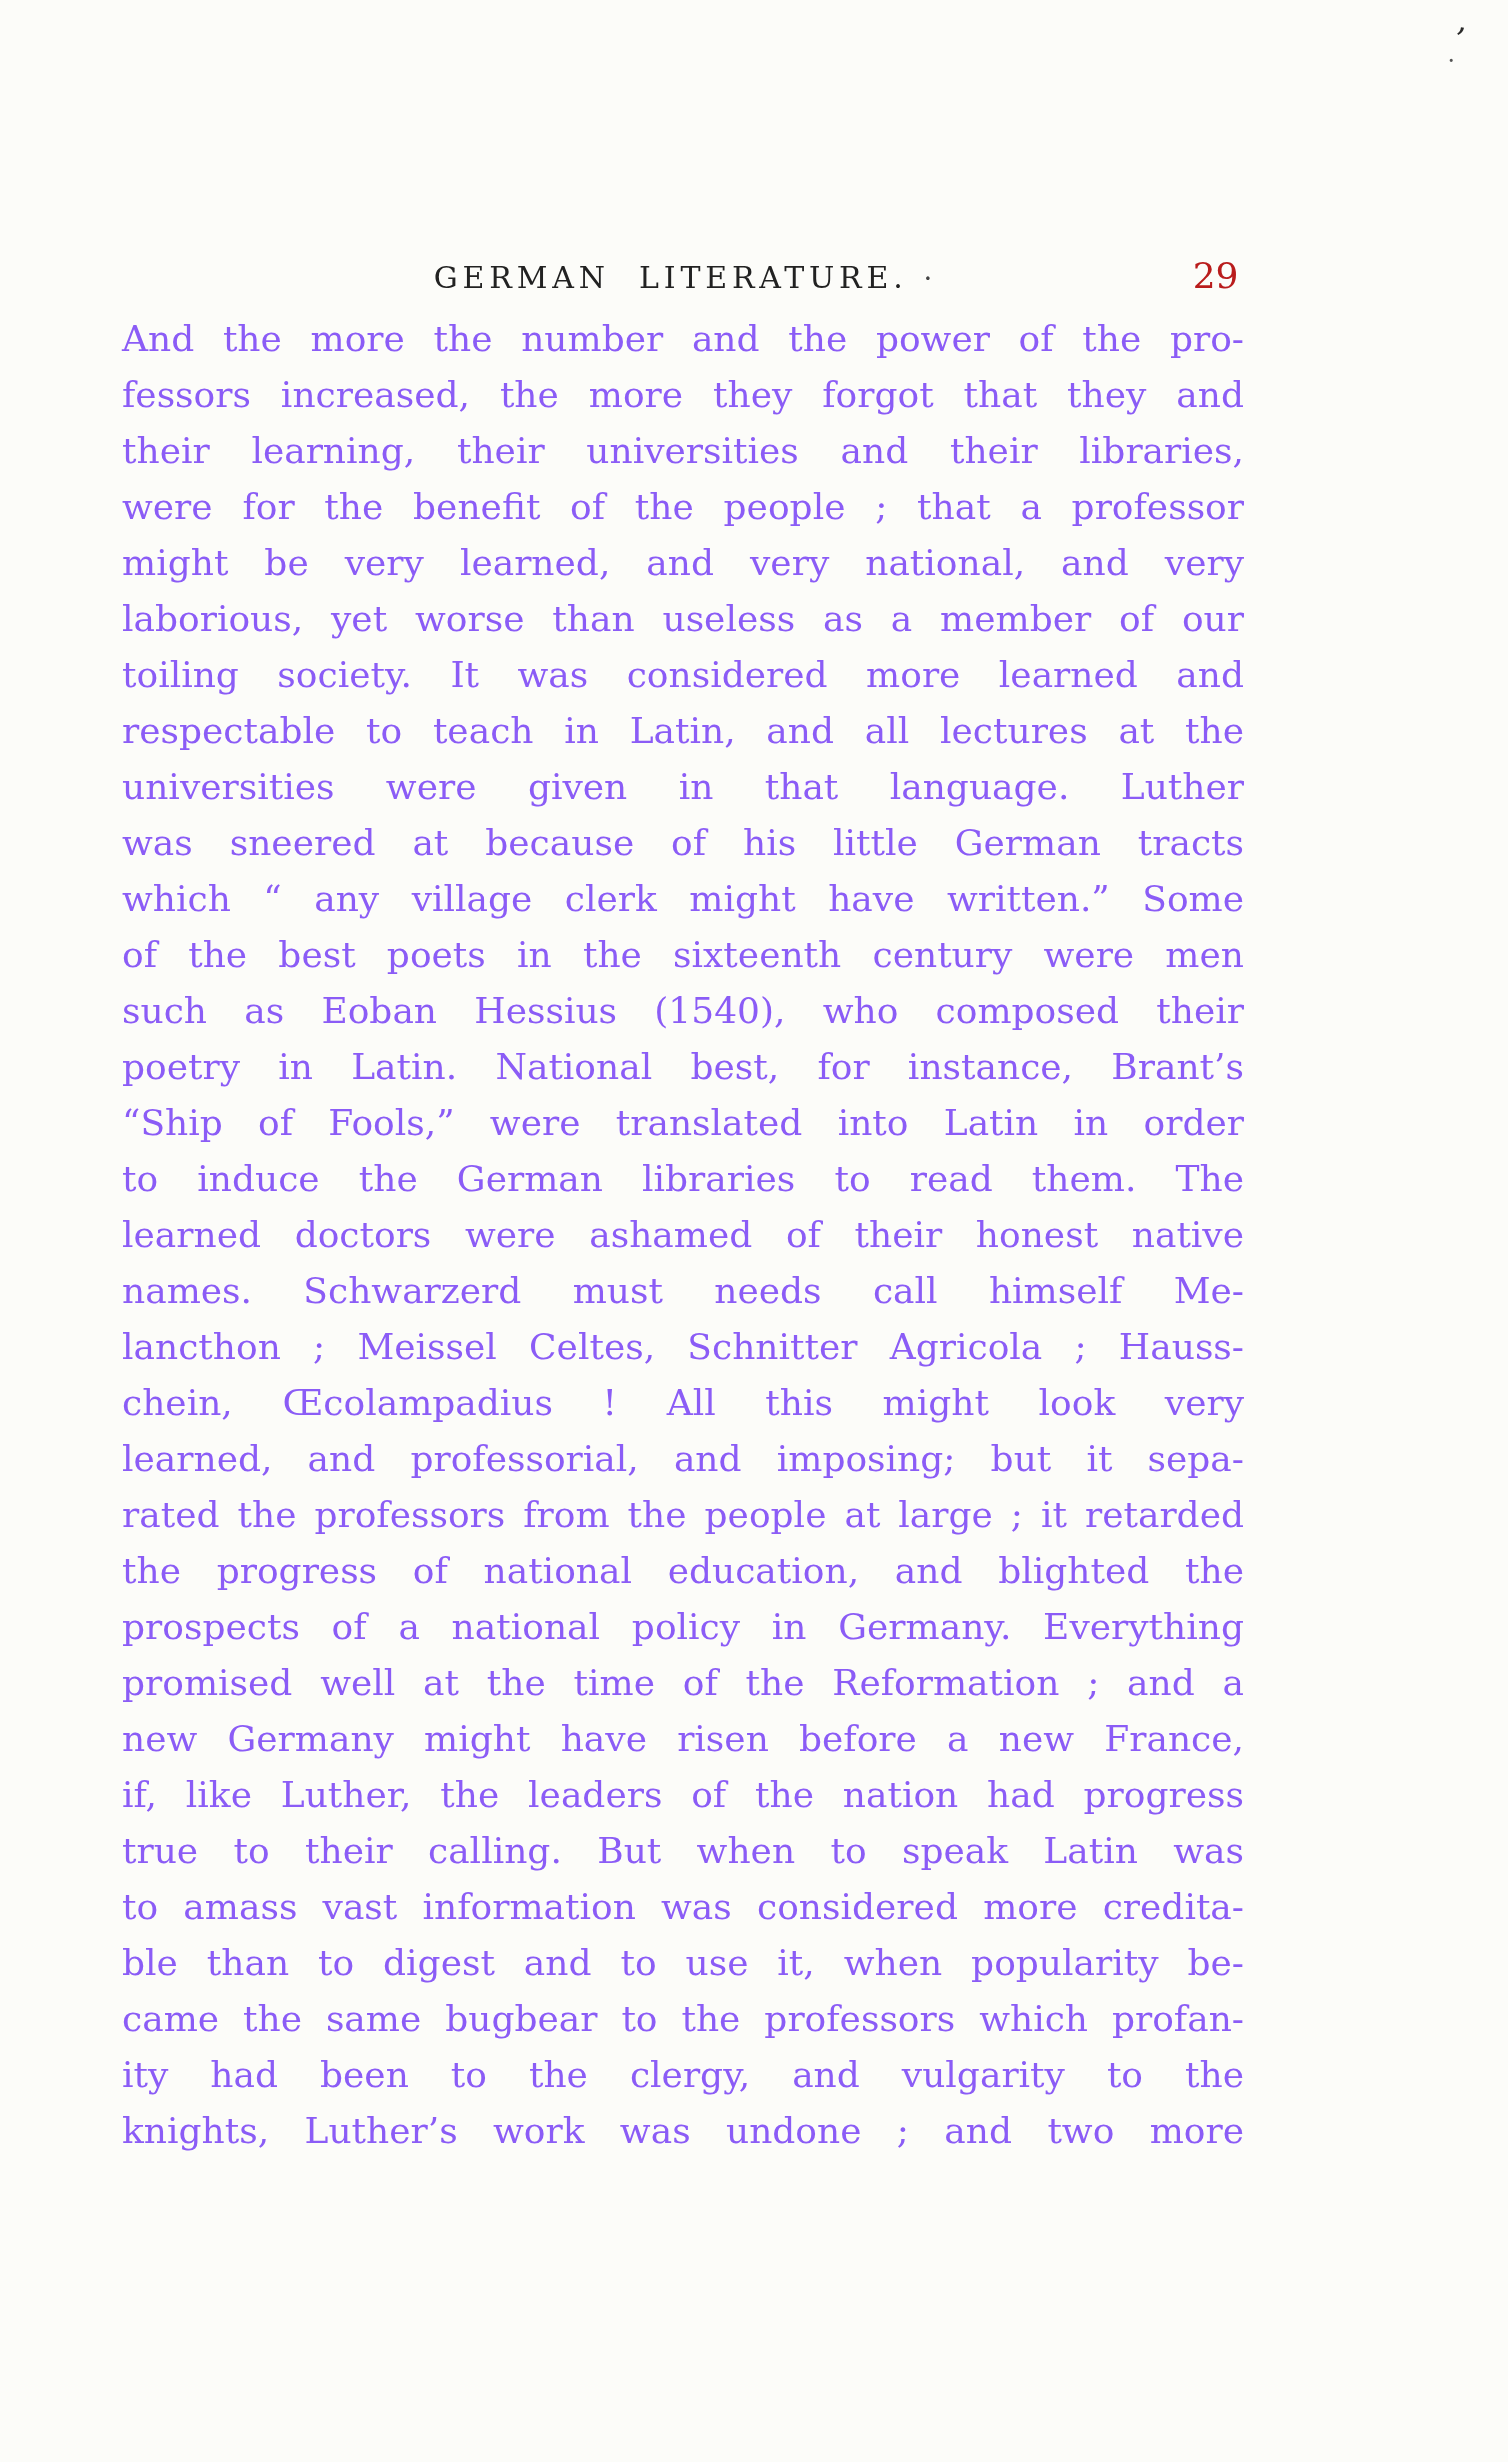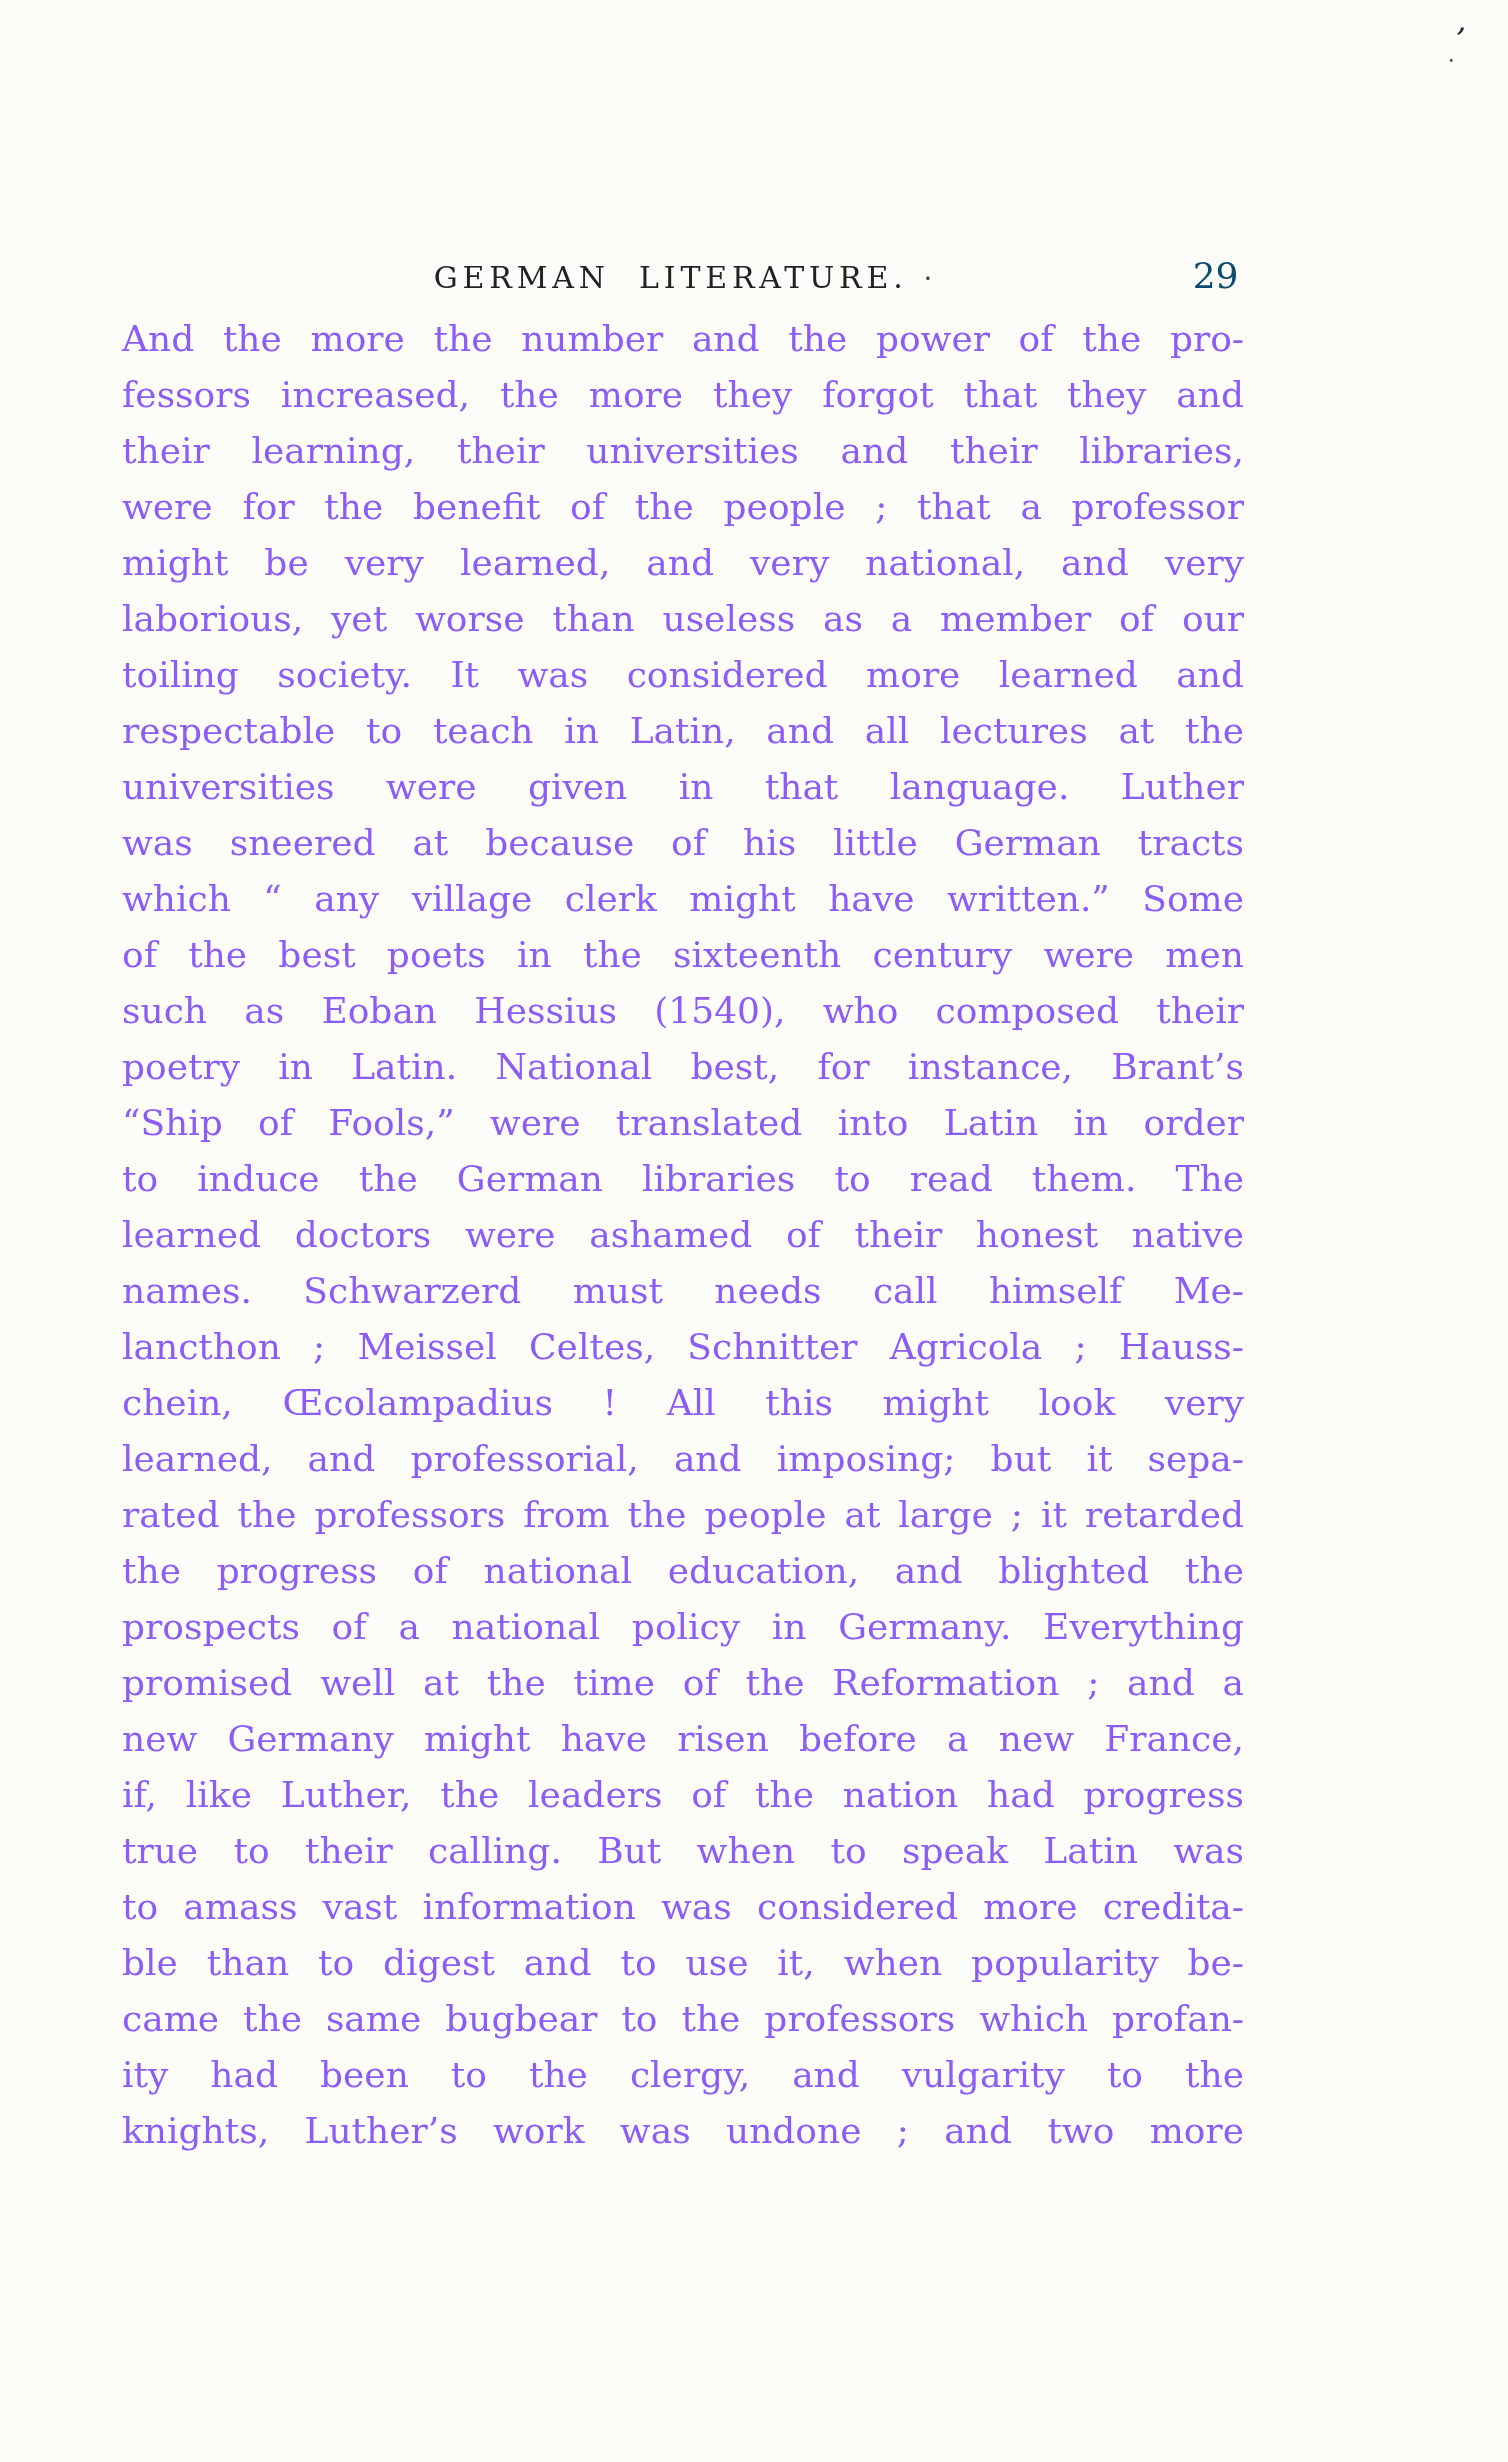--- a/index.html
+++ b/index.html
@@ -56,21 +56,21 @@
   .title-dot {
     font-size: 27.6px;
     color: #444;
     margin-left: 12.4px;
   }
   .page-number {
     position: absolute;
     right: 5.5px;
     top: -5.5px;
     font-size: 36px;
-    color: #0c4a6e;
+    color: #b91c1c;
   }
   .body-text {
     position: absolute;
     top: 311px;
     left: 122px;
     width: 1122px;
   }
   .text-line {
     font-size: 36px;
     line-height: 56px;

